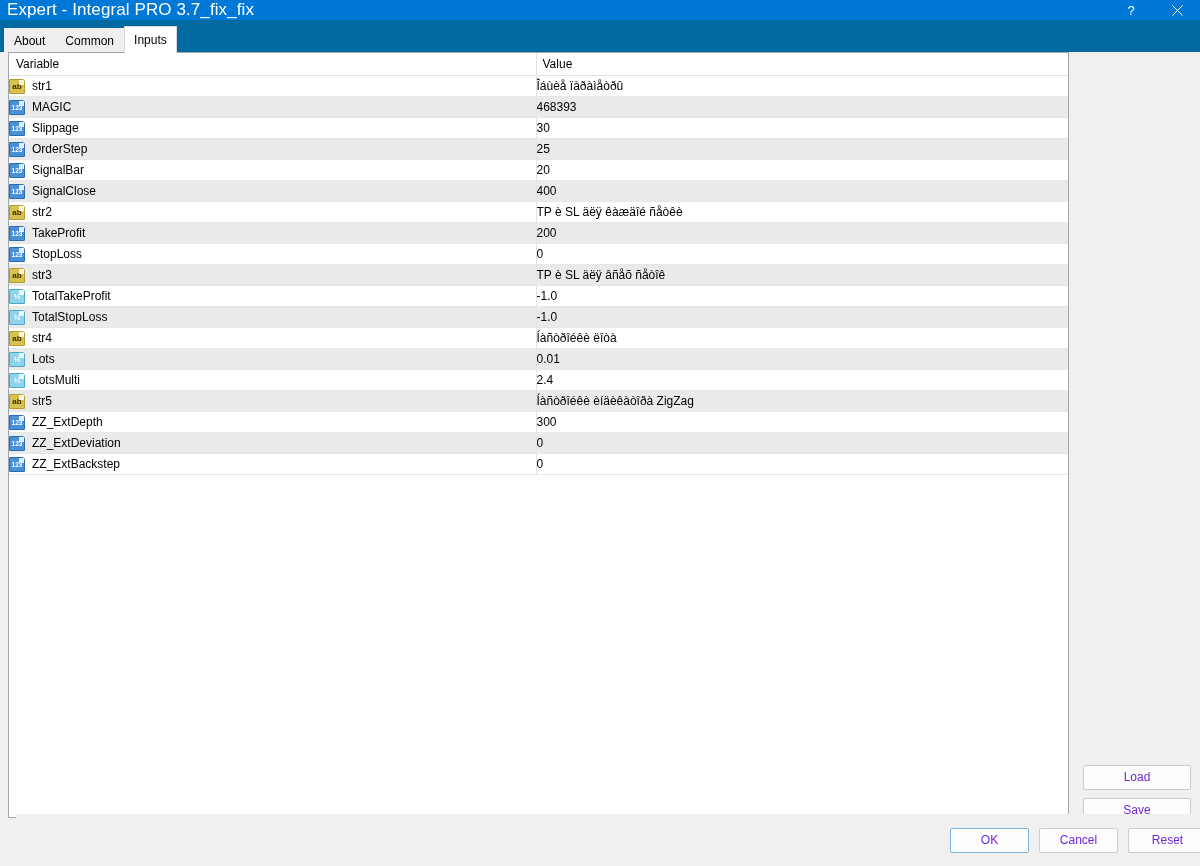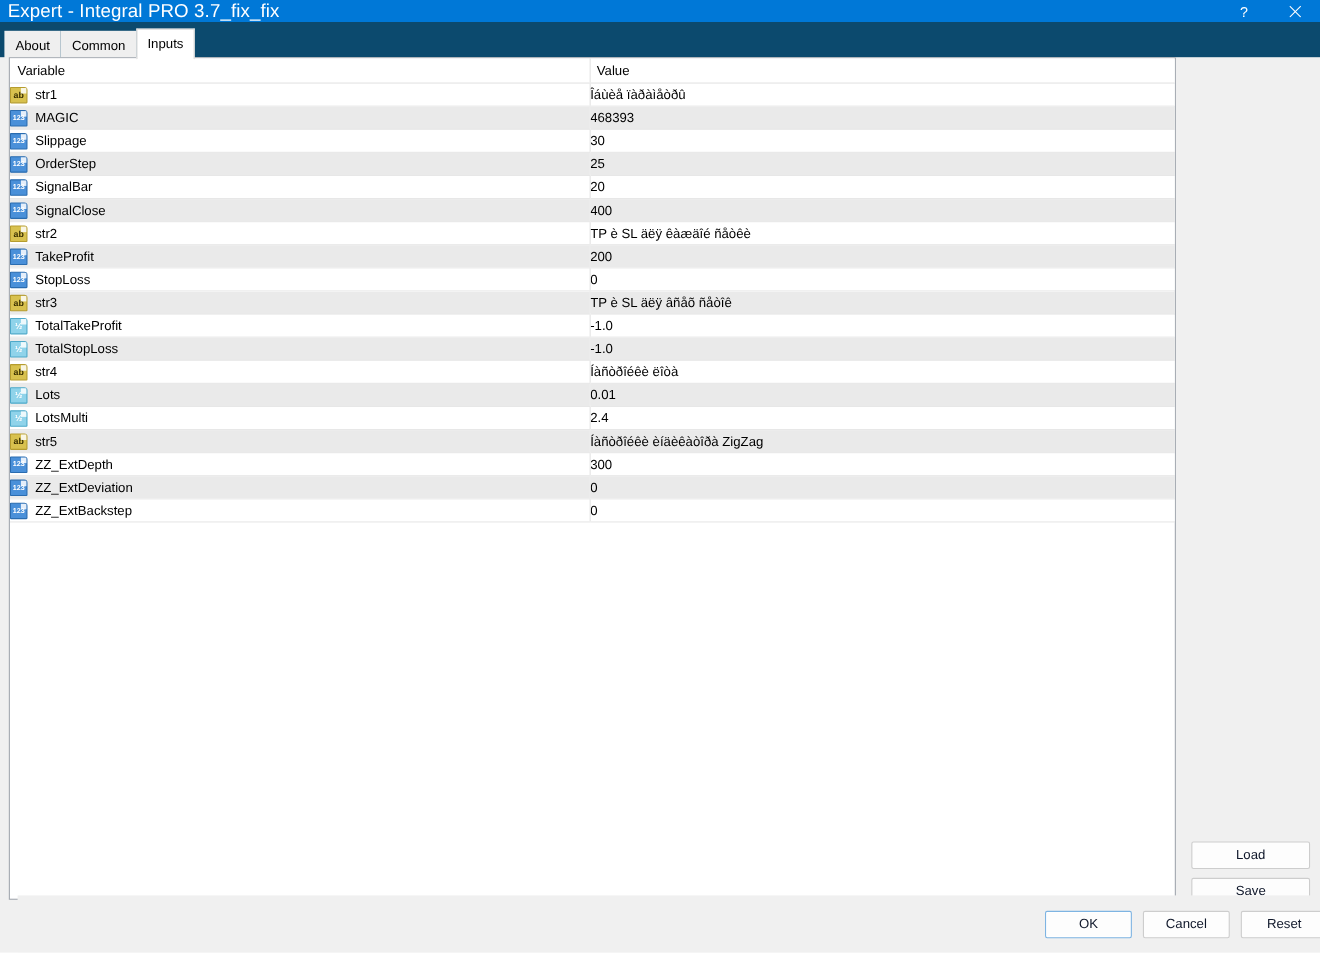--- a/index.html
+++ b/index.html
@@ -49,21 +49,21 @@
     color: #ffffff;
     font-size: 13px;
     cursor: default;
   }
   .tb-btn.close { width: 46px; }
   .tb-btn svg { display: block; }
 
   
   .tabstrip {
     height: 32px;
-    background: #0c4a6e;
+    background: #0369a1;
     display: flex;
     align-items: flex-end;
     padding-left: 4px;
     box-sizing: border-box;
   }
   .tab {
     font-size: 12px;
     padding: 5px 9px 5px 9px;
     line-height: 14px;
     background: #efefef;
@@ -207,21 +207,21 @@
   }
   .btn {
     font-family: "Liberation Sans", sans-serif;
     font-size: 12px;
     background: #fdfdfd;
     border: 1px solid #cdcdcd;
     border-radius: 2px;
     height: 25px;
     line-height: 23px;
     text-align: center;
-    color: #0f172a;
+    color: #6d28d9;
     cursor: default;
     box-sizing: border-box;
     padding: 0;
     display: block;
     width: 100%;
   }
   .side-buttons .btn + .btn { margin-top: 8px; }
 
   
   .bottombar {

